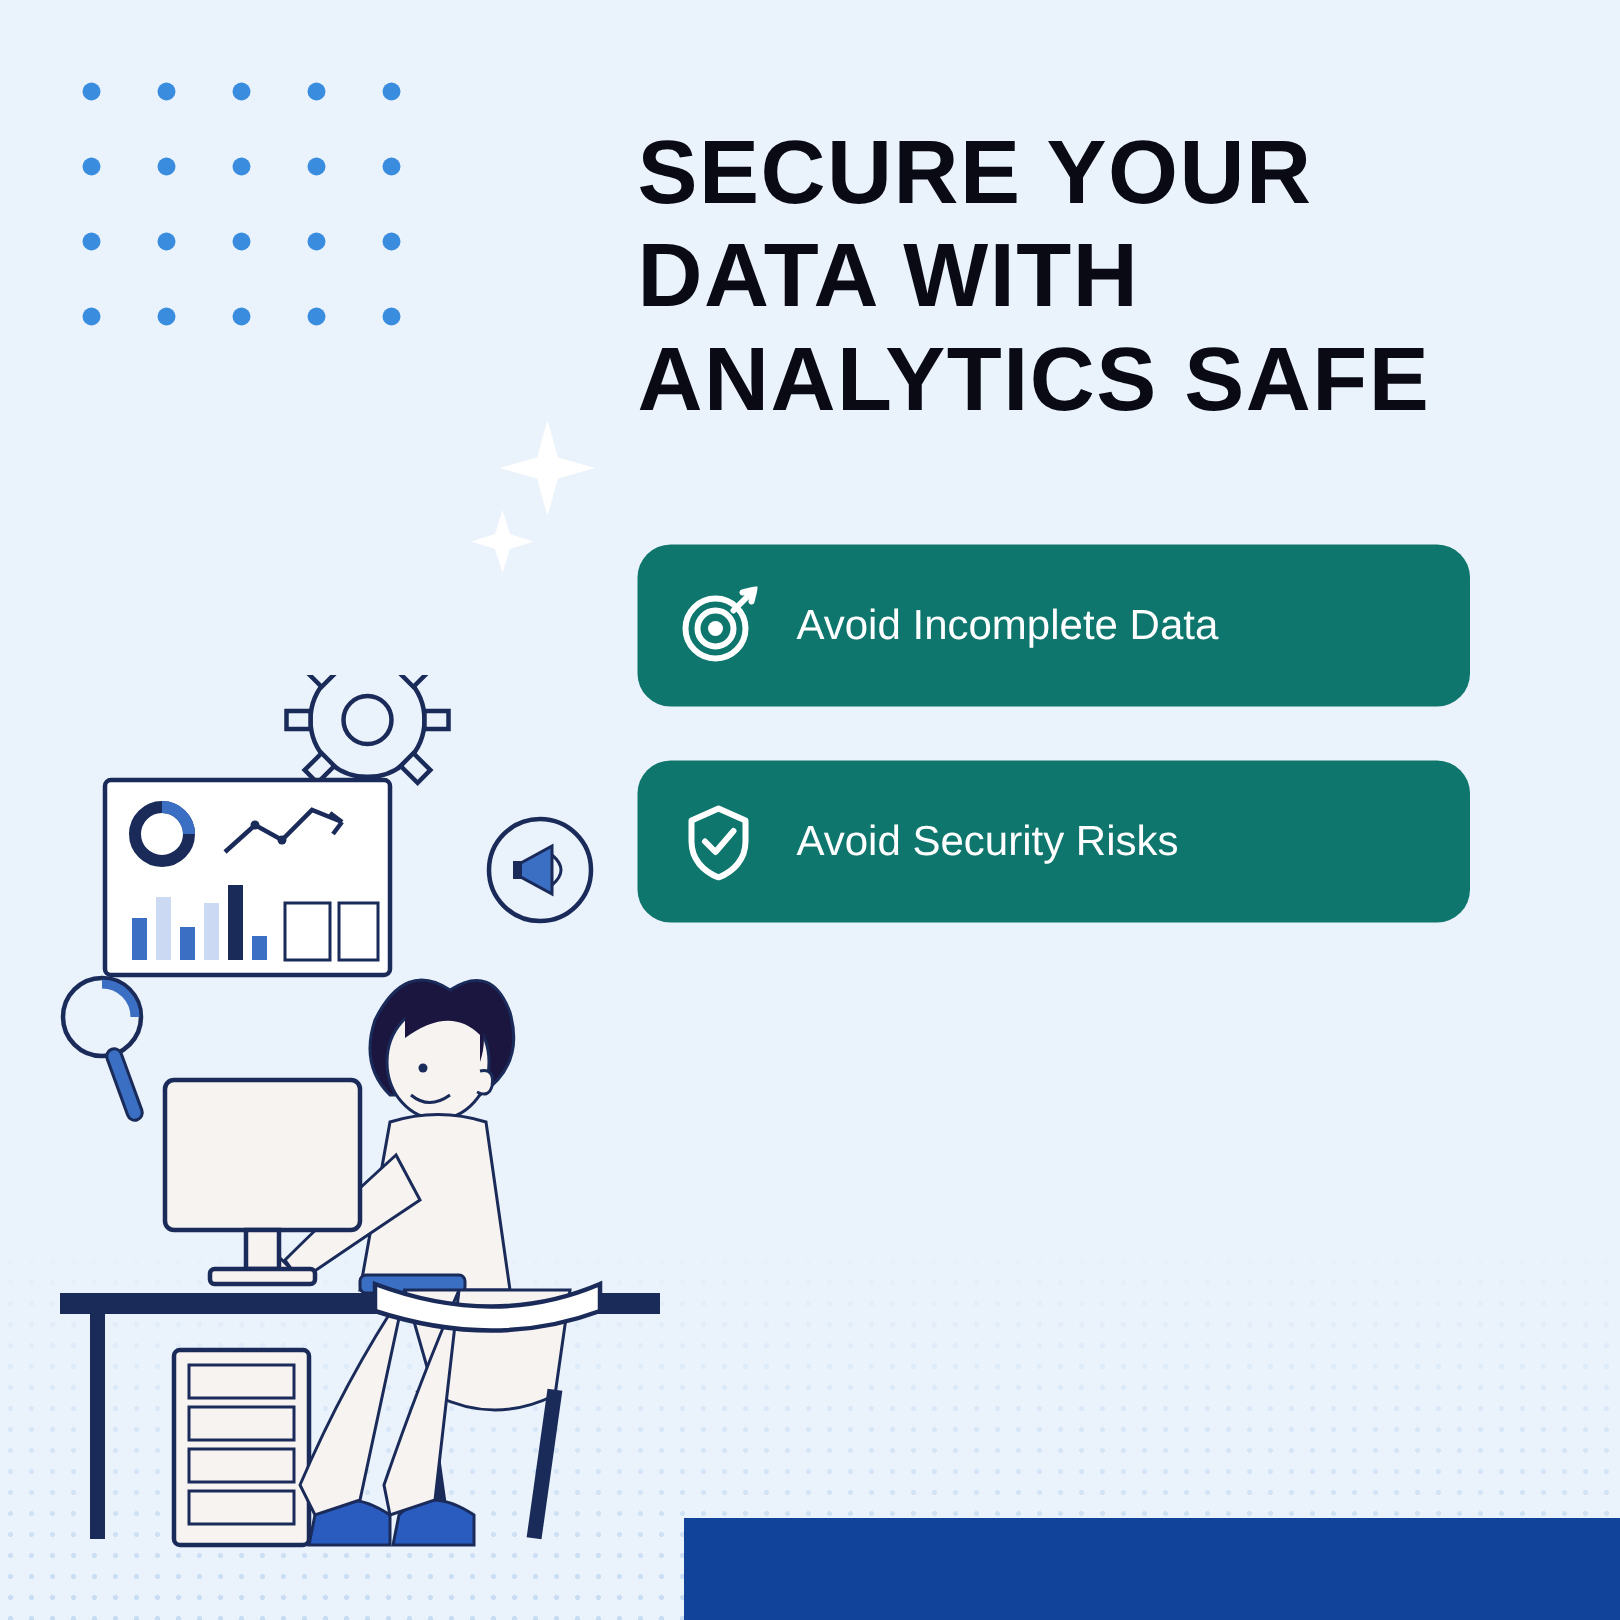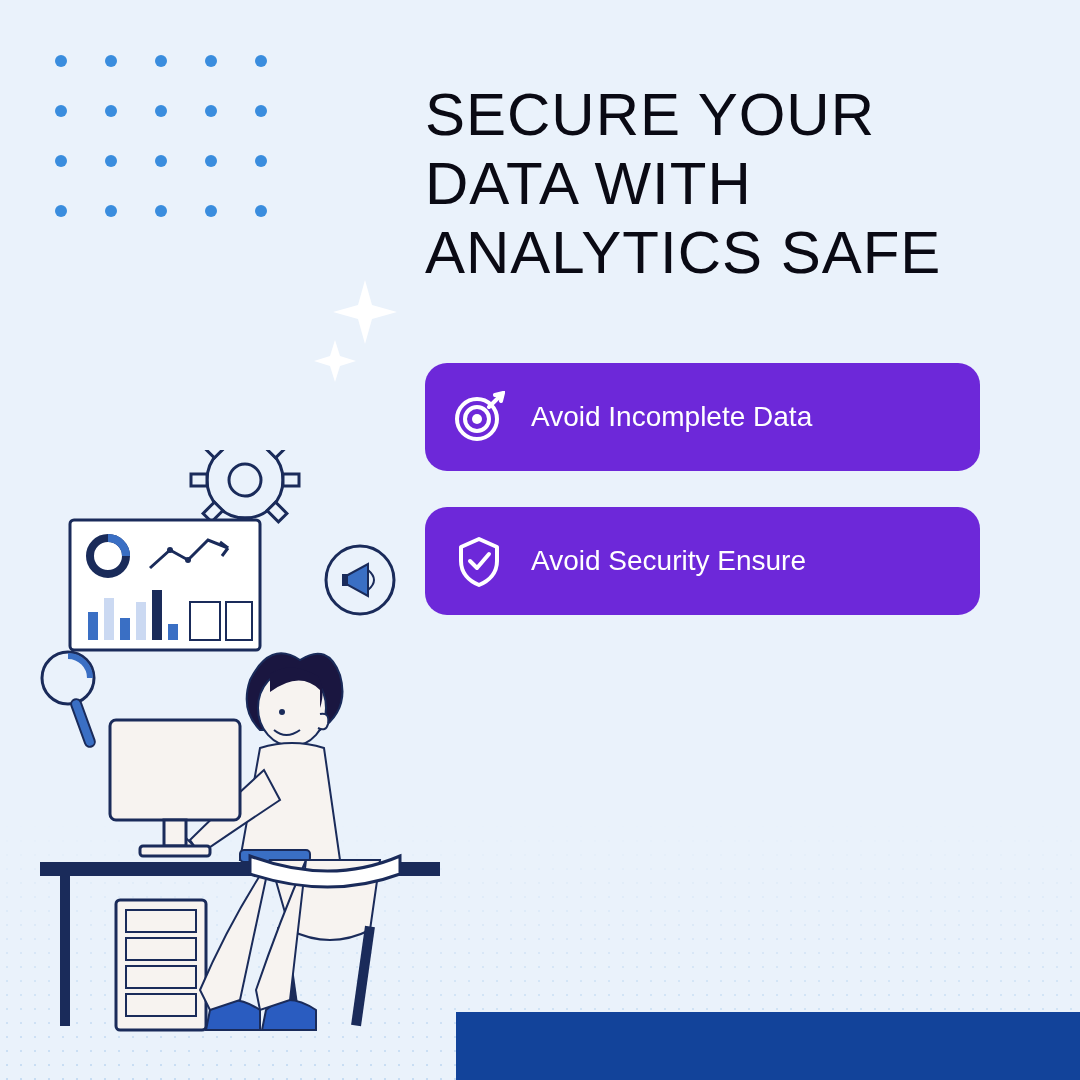--- a/index.html
+++ b/index.html
@@ -24,37 +24,37 @@
     width: 12px; height: 12px;
     border-radius: 50%;
     background: #3a8dde;
   }
   .headline {
     position: absolute;
     top: 80px;
     left: 425px;
     width: 610px;
     font-size: 60px;
-    font-weight: 400;
+    font-weight: 700;
     line-height: 1.15;
     letter-spacing: 1px;
     color: #0a0a14;
     text-transform: uppercase;
   }
   .pill-stack {
     position: absolute;
     top: 363px;
     left: 425px;
     width: 555px;
     display: flex;
     flex-direction: column;
     gap: 36px;
   }
   .pill {
-    background: #6d28d9;
+    background: #0f766e;
     color: #ffffff;
     border-radius: 22px;
     height: 108px;
     display: flex;
     align-items: center;
     padding: 18px 28px;
     gap: 26px;
     font-size: 28px;
   }
   .pill svg { flex: 0 0 52px; }
@@ -139,21 +139,21 @@
     </svg>
     <span>Avoid Incomplete Data</span>
   </div>
 
 
   <div class="pill">
     <svg width="52" height="52" viewBox="0 0 52 52">
       <path d="M26 4 L44 12 V26 C44 38 36 46 26 50 C16 46 8 38 8 26 V12 Z" fill="none" stroke="#fff" stroke-width="4" stroke-linejoin="round"></path>
       <path d="M17 26 L24 33 L36 19" fill="none" stroke="#fff" stroke-width="4" stroke-linecap="round" stroke-linejoin="round"></path>
     </svg>
-    <span>Avoid Security Ensure</span>
+    <span>Avoid Security Risks</span>
   </div>
 
 </div>
 
 <div class="illustration">
   <svg width="440" height="620" viewBox="0 0 440 620">
 
     <g transform="translate(215,30)">
       <circle cx="0" cy="0" r="38" fill="#eaf2fb" stroke="#1a2b5a" stroke-width="3"></circle>
       <circle cx="0" cy="0" r="16" fill="none" stroke="#1a2b5a" stroke-width="3"></circle>

